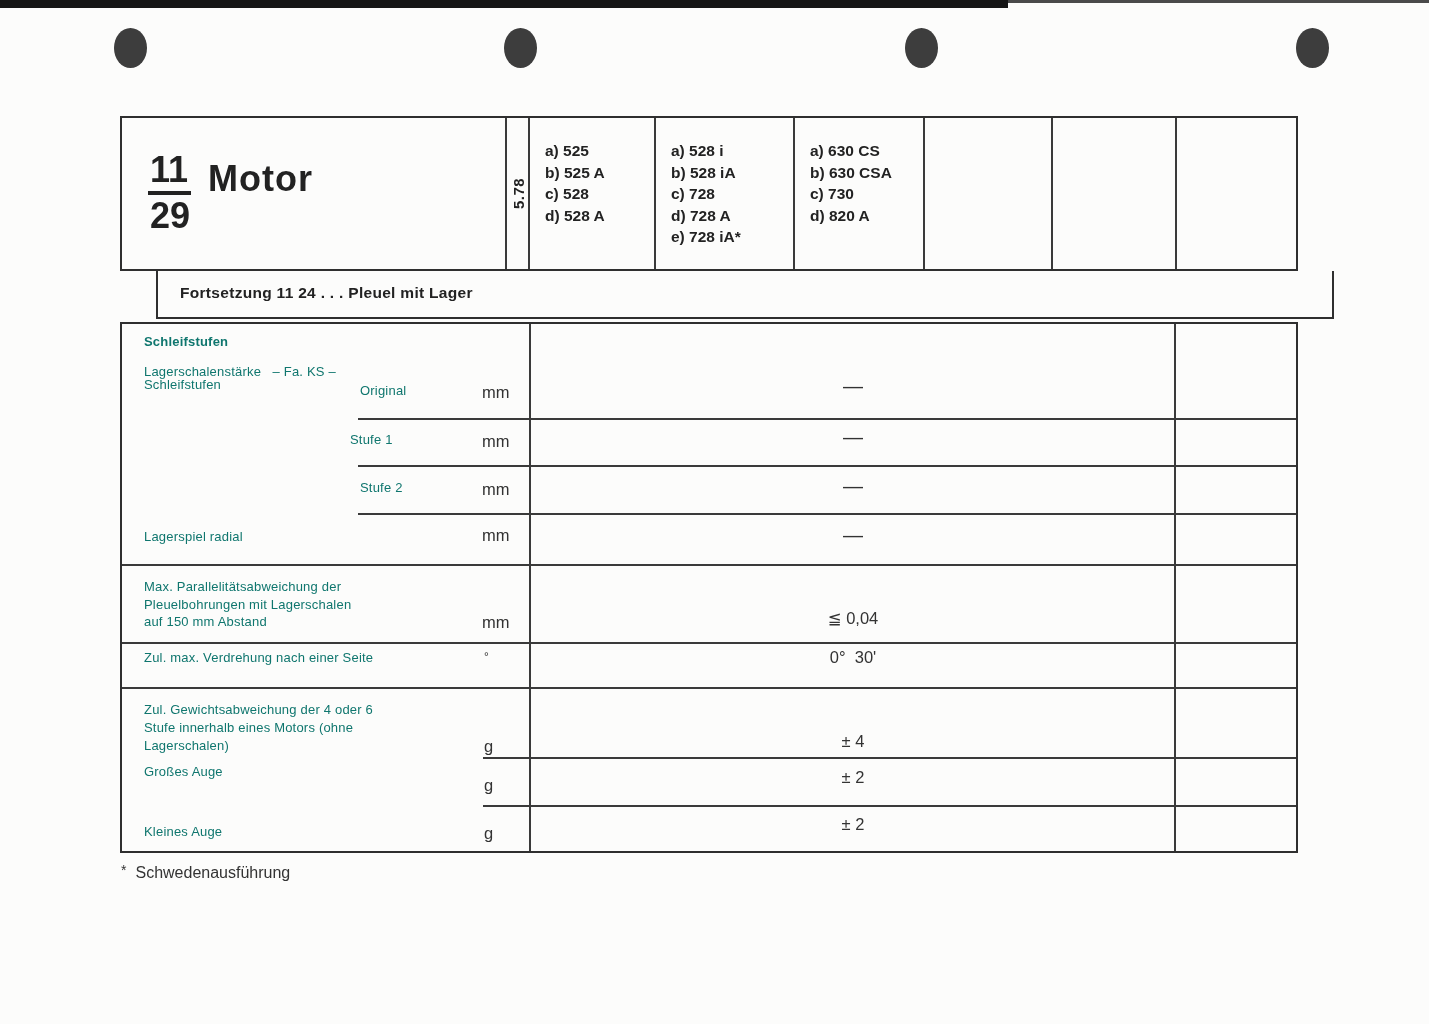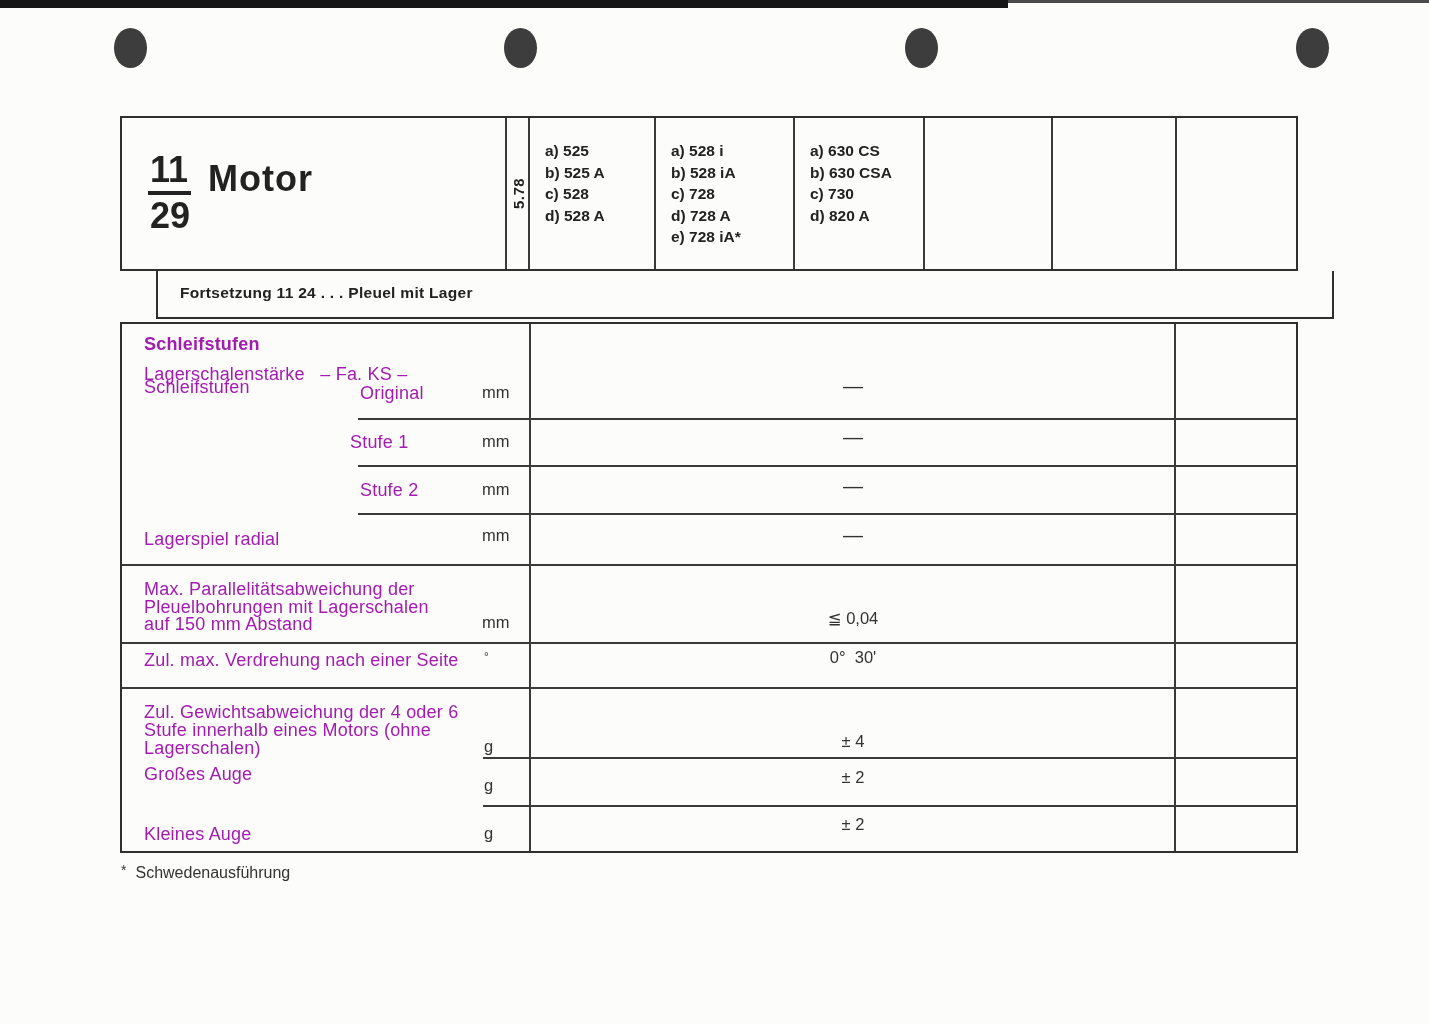--- a/index.html
+++ b/index.html
@@ -10,21 +10,21 @@
     color:#2e2e2e;
   }
   .abs { position:absolute; }
   .bar { background:#161616; }
   .hole { background:#3d3d3d; border-radius:50%; width:33px; height:40px; top:28px; }
   .box { position:absolute; border:2px solid #2f2f2f; box-sizing:border-box; background:transparent; }
   .vline { position:absolute; width:2px; background:#3a3a3a; top:0; }
   .hline { position:absolute; height:2px; background:#3a3a3a; }
   .b { font-weight:bold; }
   .pre { white-space:pre; }
-  .lbl { position:absolute; font-size:18px; letter-spacing:0.2px; color:#a21caf; }
+  .lbl { position:absolute; font-size:13px; letter-spacing:0.2px; color:#0f766e; }
   .unit { position:absolute; font-size:16.5px; color:#333; }
   .val { position:absolute; left:411px; width:640px; text-align:center; font-size:16.5px; color:#333; }
   .dashv { font-size:20px; }
   .model-col { position:absolute; top:0; height:100%; box-sizing:border-box; padding:22px 4px 0 15px;
                font-size:15.5px; font-weight:bold; line-height:21.5px; color:#222; }
   .model-col span { display:block; }
   .frac { position:absolute; left:26px; top:34px; font-size:36px; font-weight:bold; line-height:1; color:#222; }
   .frac .num { display:inline-block; padding:0 3px 3px 2px; border-bottom:4px solid #222; }
   .frac .den { margin-top:3px; padding-left:2px; }
   .title { position:absolute; left:86px; top:40px; font-size:36px; font-weight:bold; letter-spacing:1px; color:#222; }

